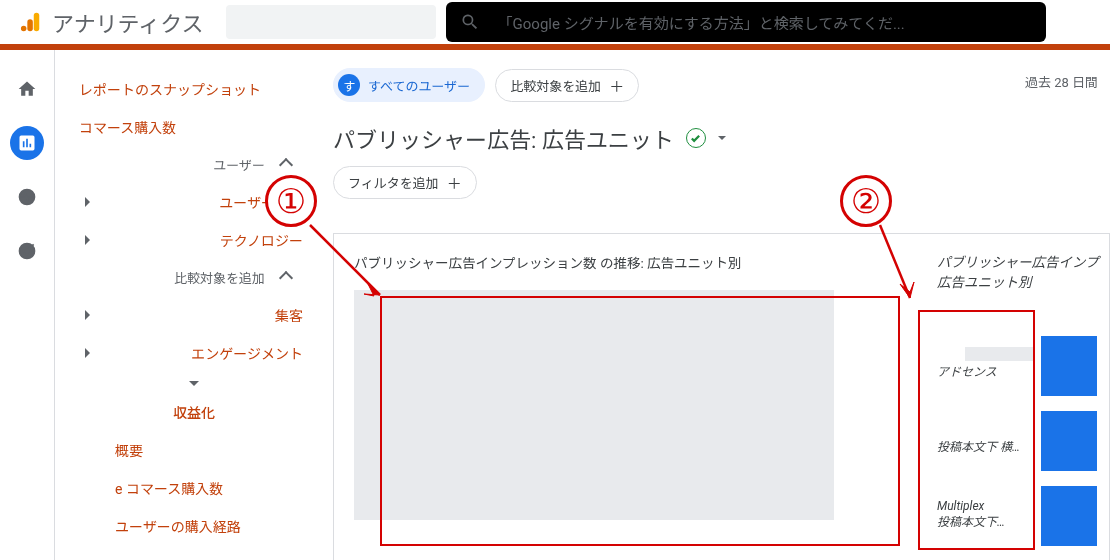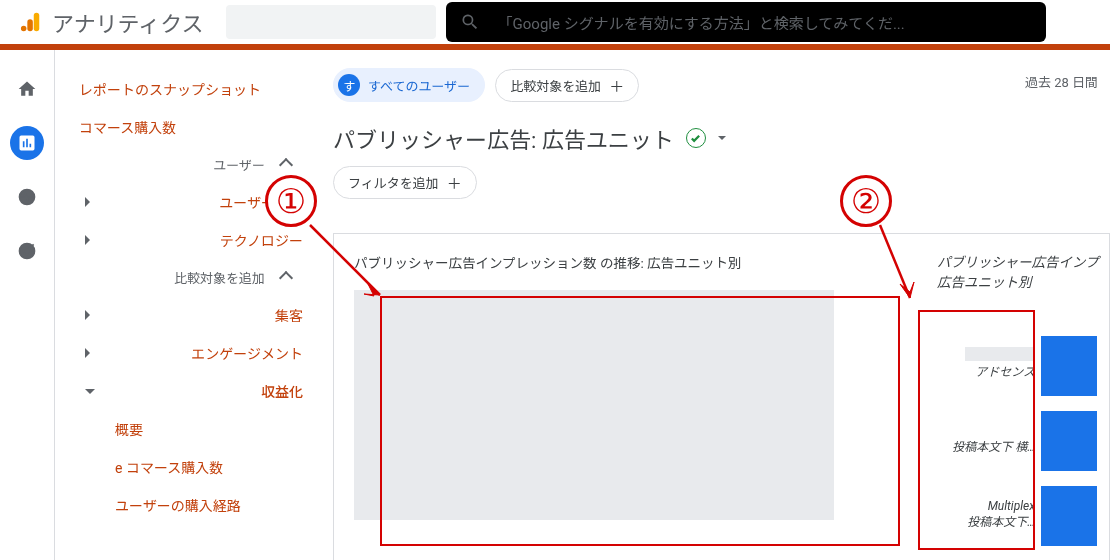--- a/index.html
+++ b/index.html
@@ -105,20 +105,21 @@
     }
     .side-item.sub {
       padding-left: 30px;
       justify-content: space-between;
     }
     .side-item.leaf {
       padding-left: 60px;
     }
     .side-item.active {
       font-weight: 500;
+      flex-direction: column;
     }
     .caret { 
       width: 0; height: 0;
       display: inline-block;
     }
     .caret-right {
       border-top: 5px solid transparent;
       border-bottom: 5px solid transparent;
       border-left: 5px solid #5f6368;
     }
@@ -249,21 +250,21 @@
     }
     .bar-row {
       height: 75px;
       display: flex;
       align-items: flex-end;
       gap: 6px;
       margin-bottom: 0px;
     }
     .bar-label {
       width: 98px;
-      text-align: right;
+      text-align: left;
       font-size: 12px;
       color: #3c4043;
       line-height: 1.3;
       overflow: hidden;
       text-overflow: ellipsis;
       padding-bottom: 15px;
     }
     .lbl-top-redacted {
       background: #e8eaed;
       height: 14px;

